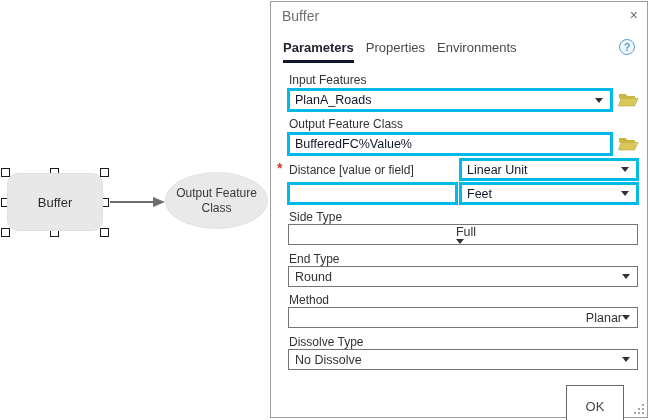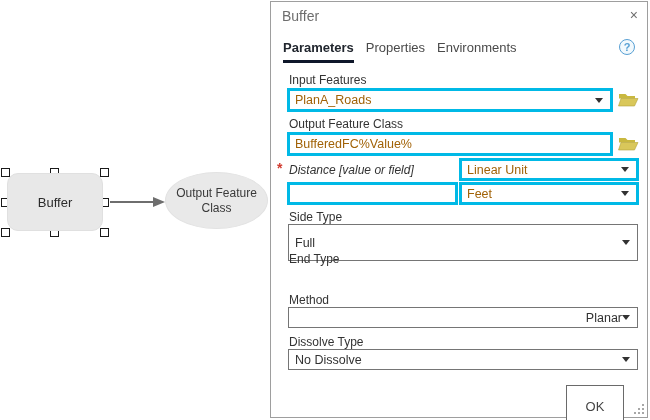--- a/index.html
+++ b/index.html
@@ -43,21 +43,21 @@
   .help-circle {
     position:absolute; right:12px; top:37px; width:16px; height:16px; border-radius:50%;
     border:1.5px solid #58a0d4; color:#58a0d4; background:#f2f9fd;
     font-size:11px; font-weight:bold; display:flex; align-items:center; justify-content:center;
   }
 
   .field-label { position:absolute; left:18px; font-size:12px; color:#333333; white-space:nowrap; }
   .req-star { position:absolute; left:6px; font-size:14px; font-weight:bold; color:#d13a2f; }
 
   .hl-box { position:absolute; border:3px solid #00b9e6; background:#ffffff; display:flex; align-items:center; }
-  .hl-box .val { flex:1; font-size:12.5px; color:#a16207; padding-left:5px; white-space:nowrap; overflow:hidden; }
+  .hl-box .val { flex:1; font-size:12.5px; color:#0f172a; padding-left:5px; white-space:nowrap; overflow:hidden; }
   .plain-box { position:absolute; border:1px solid #757575; background:#ffffff; display:flex; align-items:center; }
   .plain-box .val { flex:1; font-size:12.5px; color:#323232; padding-left:6px; white-space:nowrap; }
   .caret {
     width:0; height:0; margin-right:7px;
     border-left:4px solid transparent; border-right:4px solid transparent; border-top:5px solid #323232;
   }
   .empty-input { width:100%; height:100%; border:0; outline:none; font-size:12.5px; font-family:"Liberation Sans", sans-serif; }
 
   .folder { position:absolute; width:21px; height:16px; cursor:pointer; }
 
@@ -126,40 +126,44 @@
     <div class="field-label" style="top:115px;">Output Feature Class</div>
     <div class="hl-box" style="left:16px;top:130px;width:326px;height:24px;">
       <span class="val">BufferedFC%Value%</span>
     </div>
     <svg class="folder" style="left:347px;top:134px;" viewBox="0 0 21 16">
       <path d="M1 2 L7.5 2 L9.5 4 L17 4 L17 6.5 L1 6.5 Z" fill="#c9b83f"></path>
       <path d="M3 6.5 L20 6.5 L16.5 14 L0.5 14 Z" fill="#d9c75a" stroke="#b3a339" stroke-width="0.6"></path>
     </svg>
 
     <div class="req-star" style="top:158px;">*</div>
-    <div class="field-label" style="top:161px;font-style:italic;">Distance [value or field]</div>
+    <div class="field-label" style="top:161px;">Distance [value or field]</div>
     <div class="hl-box" style="left:188px;top:156px;width:180px;height:23px;">
       <span class="val">Linear Unit</span>
       <span class="caret"></span>
     </div>
     <div class="hl-box" style="left:16px;top:180px;width:171px;height:23px;">
       <input class="empty-input" value="" style="">
     </div>
     <div class="hl-box" style="left:188px;top:180px;width:180px;height:23px;">
       <span class="val">Feet</span>
       <span class="caret"></span>
     </div>
 
     <div class="field-label" style="top:208px;">Side Type</div>
-    <div class="plain-box" style="left:17px;top:222px;width:350px;height:37px;">
+    <div class="plain-box" style="left:17px;top:222px;width:350px;height:21px;flex-direction:column;">
       <span class="val">Full</span>
       <span class="caret"></span>
     </div>
 
     <div class="field-label" style="top:250px;">End Type</div>
+    <div class="plain-box" style="left:17px;top:264px;width:350px;height:21px;">
+      <span class="val">Round</span>
+      <span class="caret"></span>
+    </div>
 
     <div class="field-label" style="top:291px;">Method</div>
     <div class="plain-box" style="left:17px;top:305px;width:350px;height:21px;text-align:right;">
       <span class="val">Planar</span>
       <span class="caret"></span>
     </div>
 
     <div class="field-label" style="top:333px;">Dissolve Type</div>
     <div class="plain-box" style="left:17px;top:347px;width:350px;height:21px;">
       <span class="val">No Dissolve</span>

